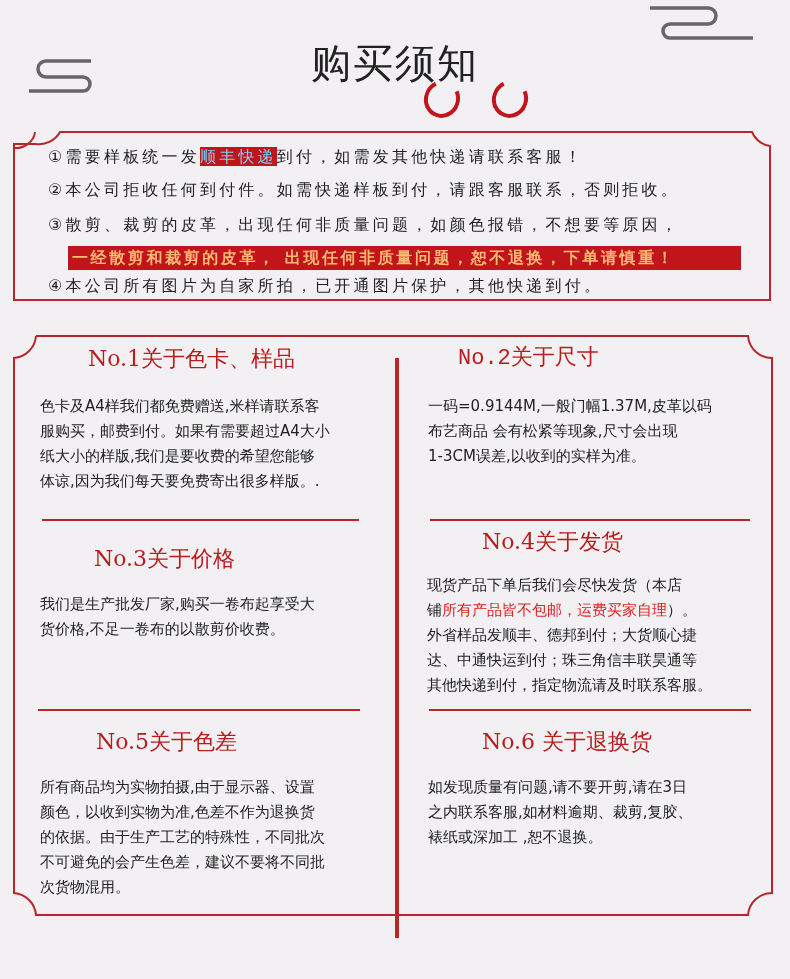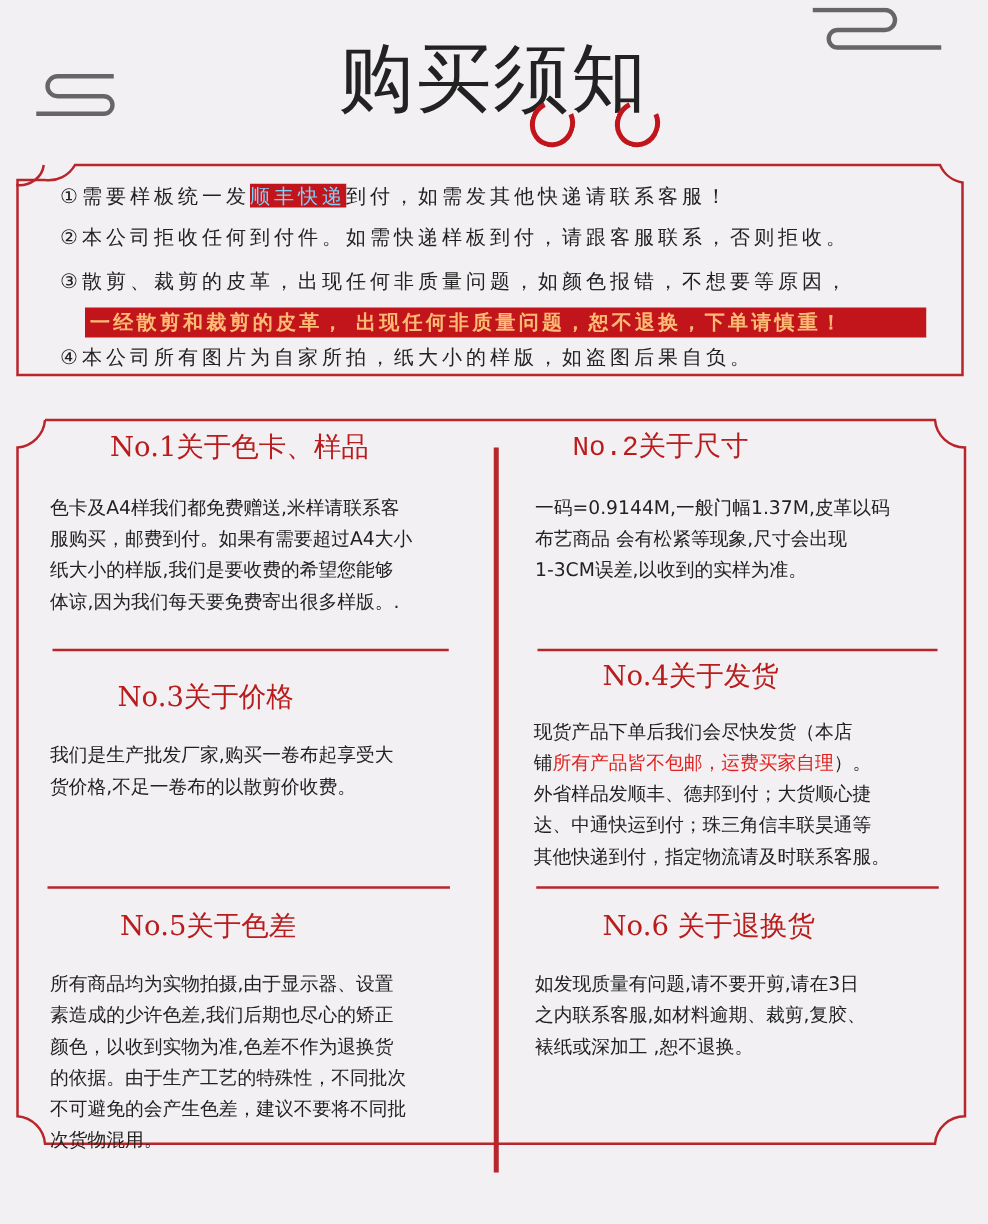--- a/index.html
+++ b/index.html
@@ -1,21 +1,21 @@
 <!DOCTYPE html>
 <html><head>
 <meta charset="utf-8">
 <style>
   html,body{margin:0;padding:0;}
   body{width:790px;height:979px;background:#f2f0f3;position:relative;overflow:hidden;
        font-family:"DejaVu Sans","Liberation Sans",sans-serif;color:#222;}
   .abs{position:absolute;}
   
   .title{left:0;width:790px;top:28px;text-align:center;font-family:"DejaVu Serif","Liberation Serif",serif;
-         font-size:60px;letter-spacing:2px;color:#222;line-height:70px;}
+         font-size:40px;letter-spacing:2px;color:#222;line-height:70px;}
   .ring{border:4px solid #c1141b;border-radius:50%;width:28px;height:30px;border-top-color:transparent;}
   .notice-line{left:48px;font-size:16px;letter-spacing:3.2px;line-height:20px;color:#222;white-space:nowrap;}
   .hl{background:#c1141b;color:#7dd3fc;}
   .banner{left:68px;top:246px;width:673px;height:24px;background:#c1141b;color:#fdba74;font-size:16px;
           letter-spacing:2.6px;line-height:24px;white-space:nowrap;padding-left:4px;box-sizing:border-box;font-weight:bold;}
   
   .sec-title{font-family:"DejaVu Serif","Liberation Serif",serif;font-size:22px;color:#b91c1c;white-space:nowrap;line-height:28px;}
   .sec-body{font-size:15px;line-height:25px;color:#222;}
   .divider{height:1.5px;background:#b8252b;}
   .red-text{color:#e0201c;}
@@ -39,21 +39,21 @@
   <path d="M36 14 H14 V170 H770 V28 M36 14 a24 24 0 0 0 24 -12 H752 a24 24 0 0 0 18 14 V28" fill="none" stroke="#b8252b" stroke-width="2"></path>
   <path d="M13 18 a20 18 0 0 0 22 -16" fill="none" stroke="#b8252b" stroke-width="2"></path>
 </svg>
 
 <div class="abs notice-line" style="top:147px;">
   <span>①需要样板统一发</span><span class="hl">顺丰快递</span><span>到付，如需发其他快递请联系客服！</span>
 </div>
 <div class="abs notice-line" style="top:180px;">②本公司拒收任何到付件。如需快递样板到付，请跟客服联系，否则拒收。</div>
 <div class="abs notice-line" style="top:215px;">③散剪、裁剪的皮革，出现任何非质量问题，如颜色报错，不想要等原因，</div>
 <div class="abs banner">一经散剪和裁剪的皮革，  出现任何非质量问题，恕不退换，下单请慎重！</div>
-<div class="abs notice-line" style="top:276px;">④本公司所有图片为自家所拍，纸大小的样版，如盗图后果自负。</div>
+<div class="abs notice-line" style="top:276px;">④本公司所有图片为自家所拍，已开通图片保护，其他快递到付。</div>
 
 <svg class="abs" style="left:0;top:330px;" width="790" height="649" viewBox="0 0 790 649">
   <path d="M36 6 H748 a24 24 0 0 0 24 22 V563 a24 24 0 0 0 -24 22 H36 a24 24 0 0 0 -22 -22 V28 a24 24 0 0 0 22 -22" fill="none" stroke="#b8252b" stroke-width="2"></path>
 </svg>
 <div class="abs vbar" style="left:395px;top:358px;width:4px;height:580px;"></div>
 
 <div class="abs sec-title" style="left:88px;top:345px;">No.1关于色卡、样品</div>
 <div class="abs sec-body" style="left:40px;top:394px;">
   <div>色卡及A4样我们都免费赠送,米样请联系客</div>
   <div>服购买，邮费到付。如果有需要超过A4大小</div>
@@ -85,21 +85,20 @@
   <div>达、中通快运到付；珠三角信丰联昊通等</div>
   <div>其他快递到付，指定物流请及时联系客服。</div>
 </div>
 
 <div class="abs divider" style="left:38px;top:709px;width:322px;"></div>
 <div class="abs divider" style="left:429px;top:709px;width:322px;"></div>
 
 <div class="abs sec-title" style="left:96px;top:728px;">No.5关于色差</div>
 <div class="abs sec-body" style="left:40px;top:775px;">
   <div>所有商品均为实物拍摄,由于显示器、设置</div>
-  <div>素造成的少许色差,我们后期也尽心的矫正</div>
   <div>颜色，以收到实物为准,色差不作为退换货</div>
   <div>的依据。由于生产工艺的特殊性，不同批次</div>
   <div>不可避免的会产生色差，建议不要将不同批</div>
   <div>次货物混用。</div>
 </div>
 
 <div class="abs sec-title" style="left:482px;top:728px;">No.6 关于退换货</div>
 <div class="abs sec-body" style="left:428px;top:775px;">
   <div>如发现质量有问题,请不要开剪,请在3日</div>
   <div>之内联系客服,如材料逾期、裁剪,复胶、</div>

